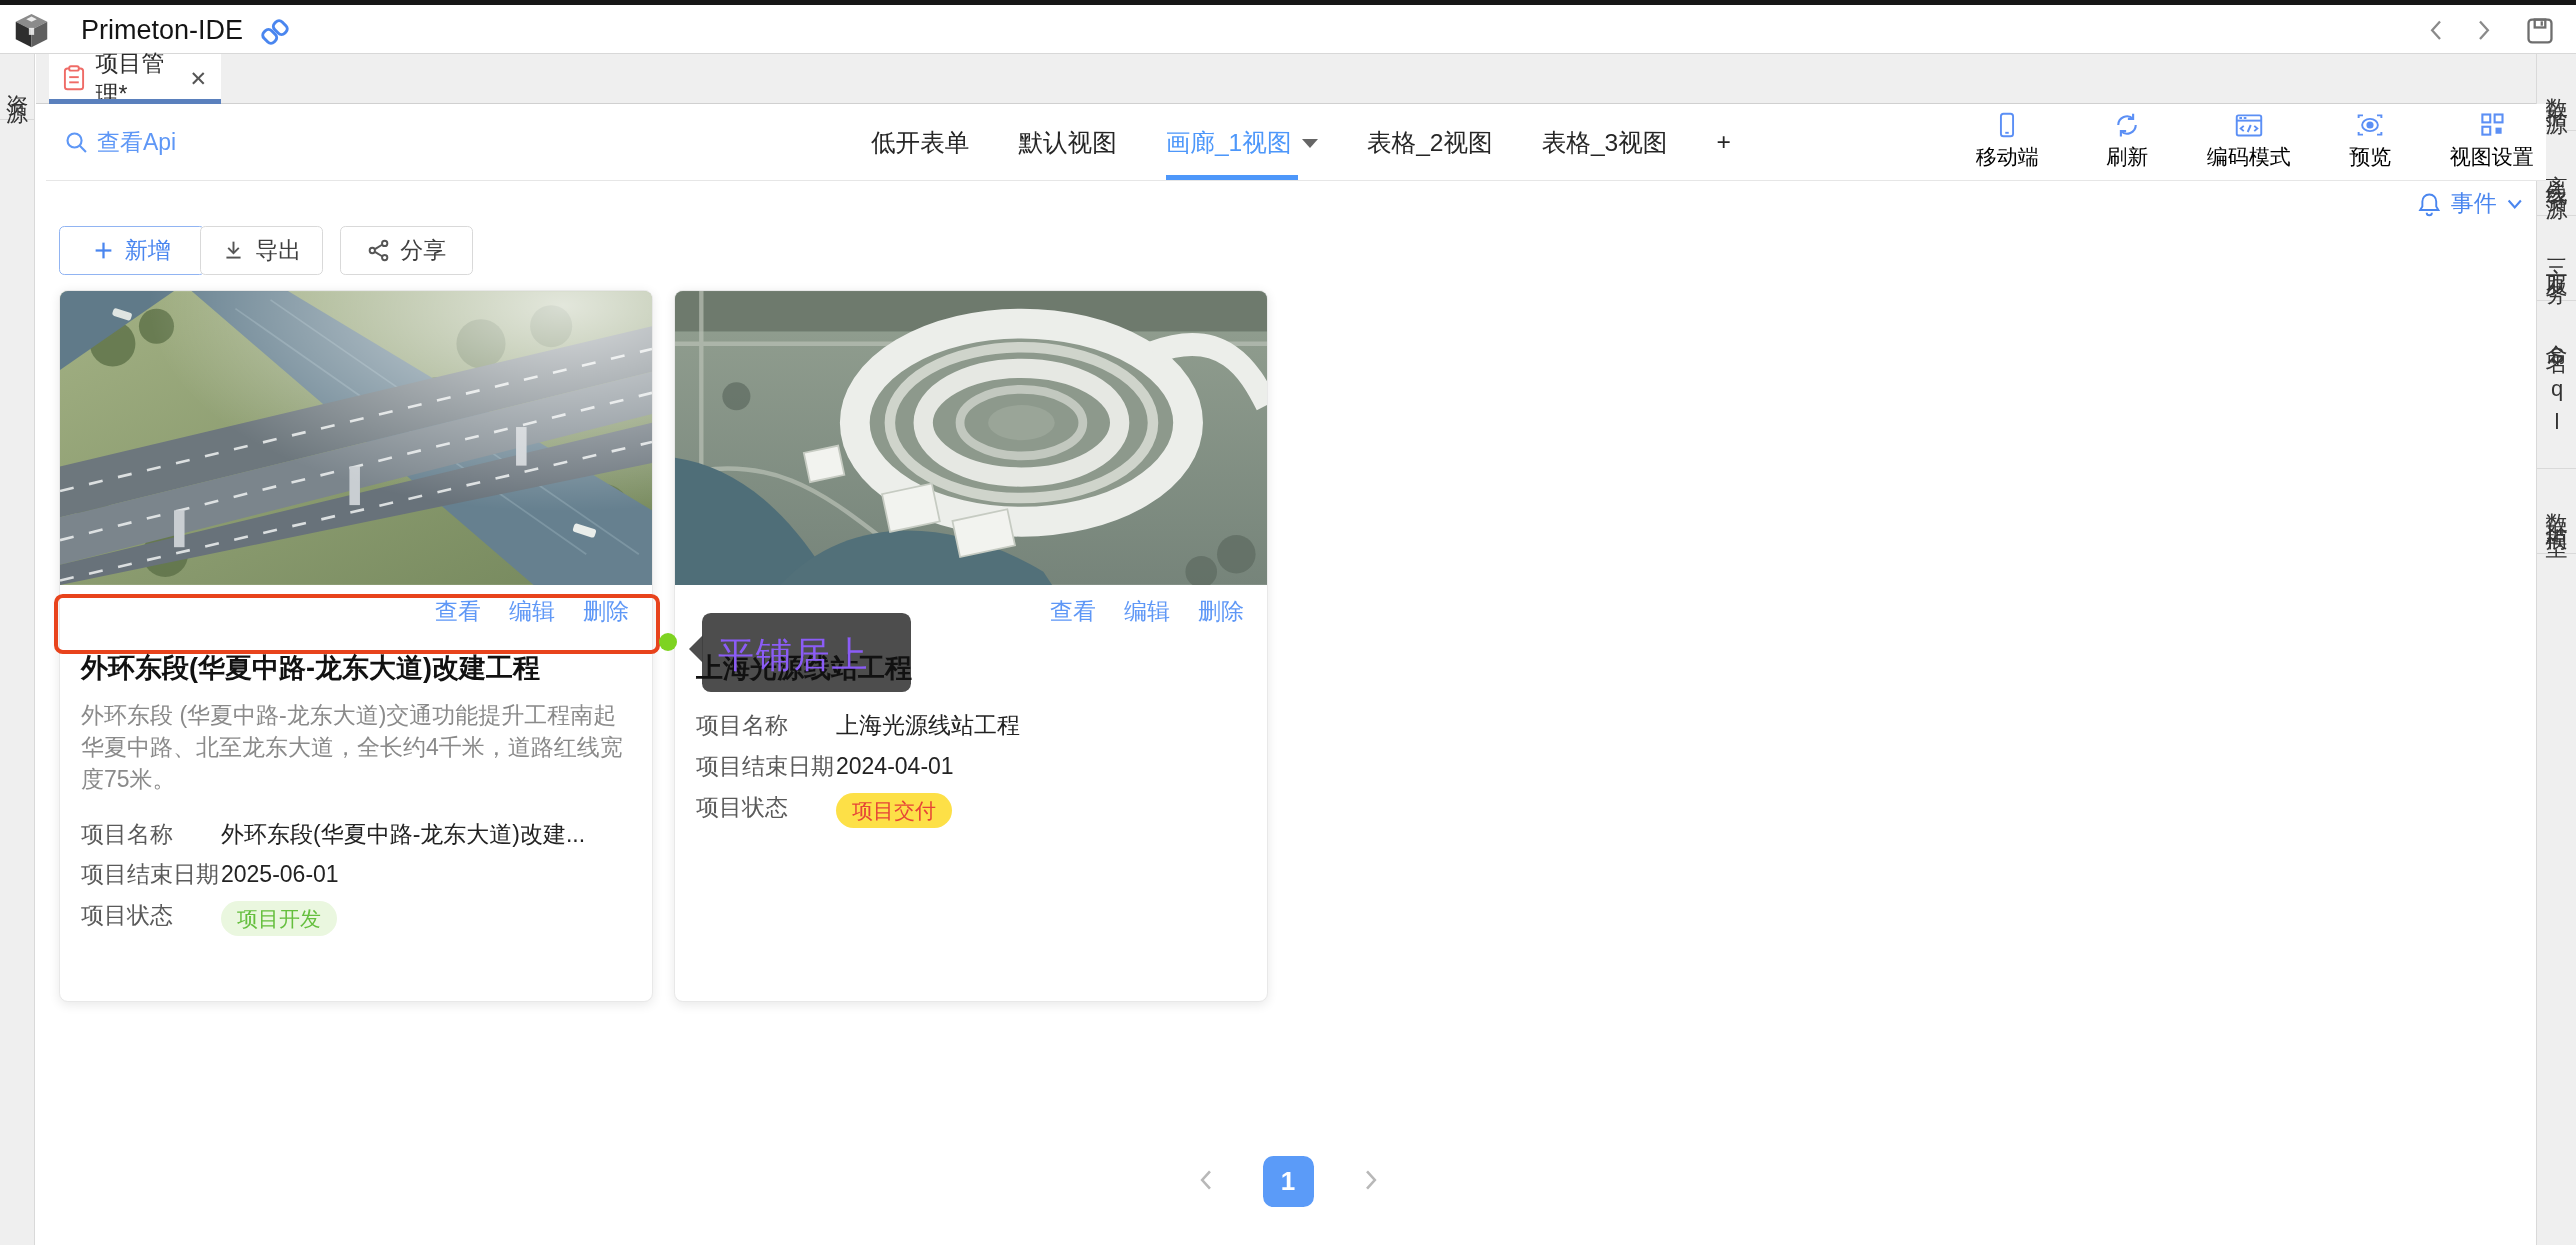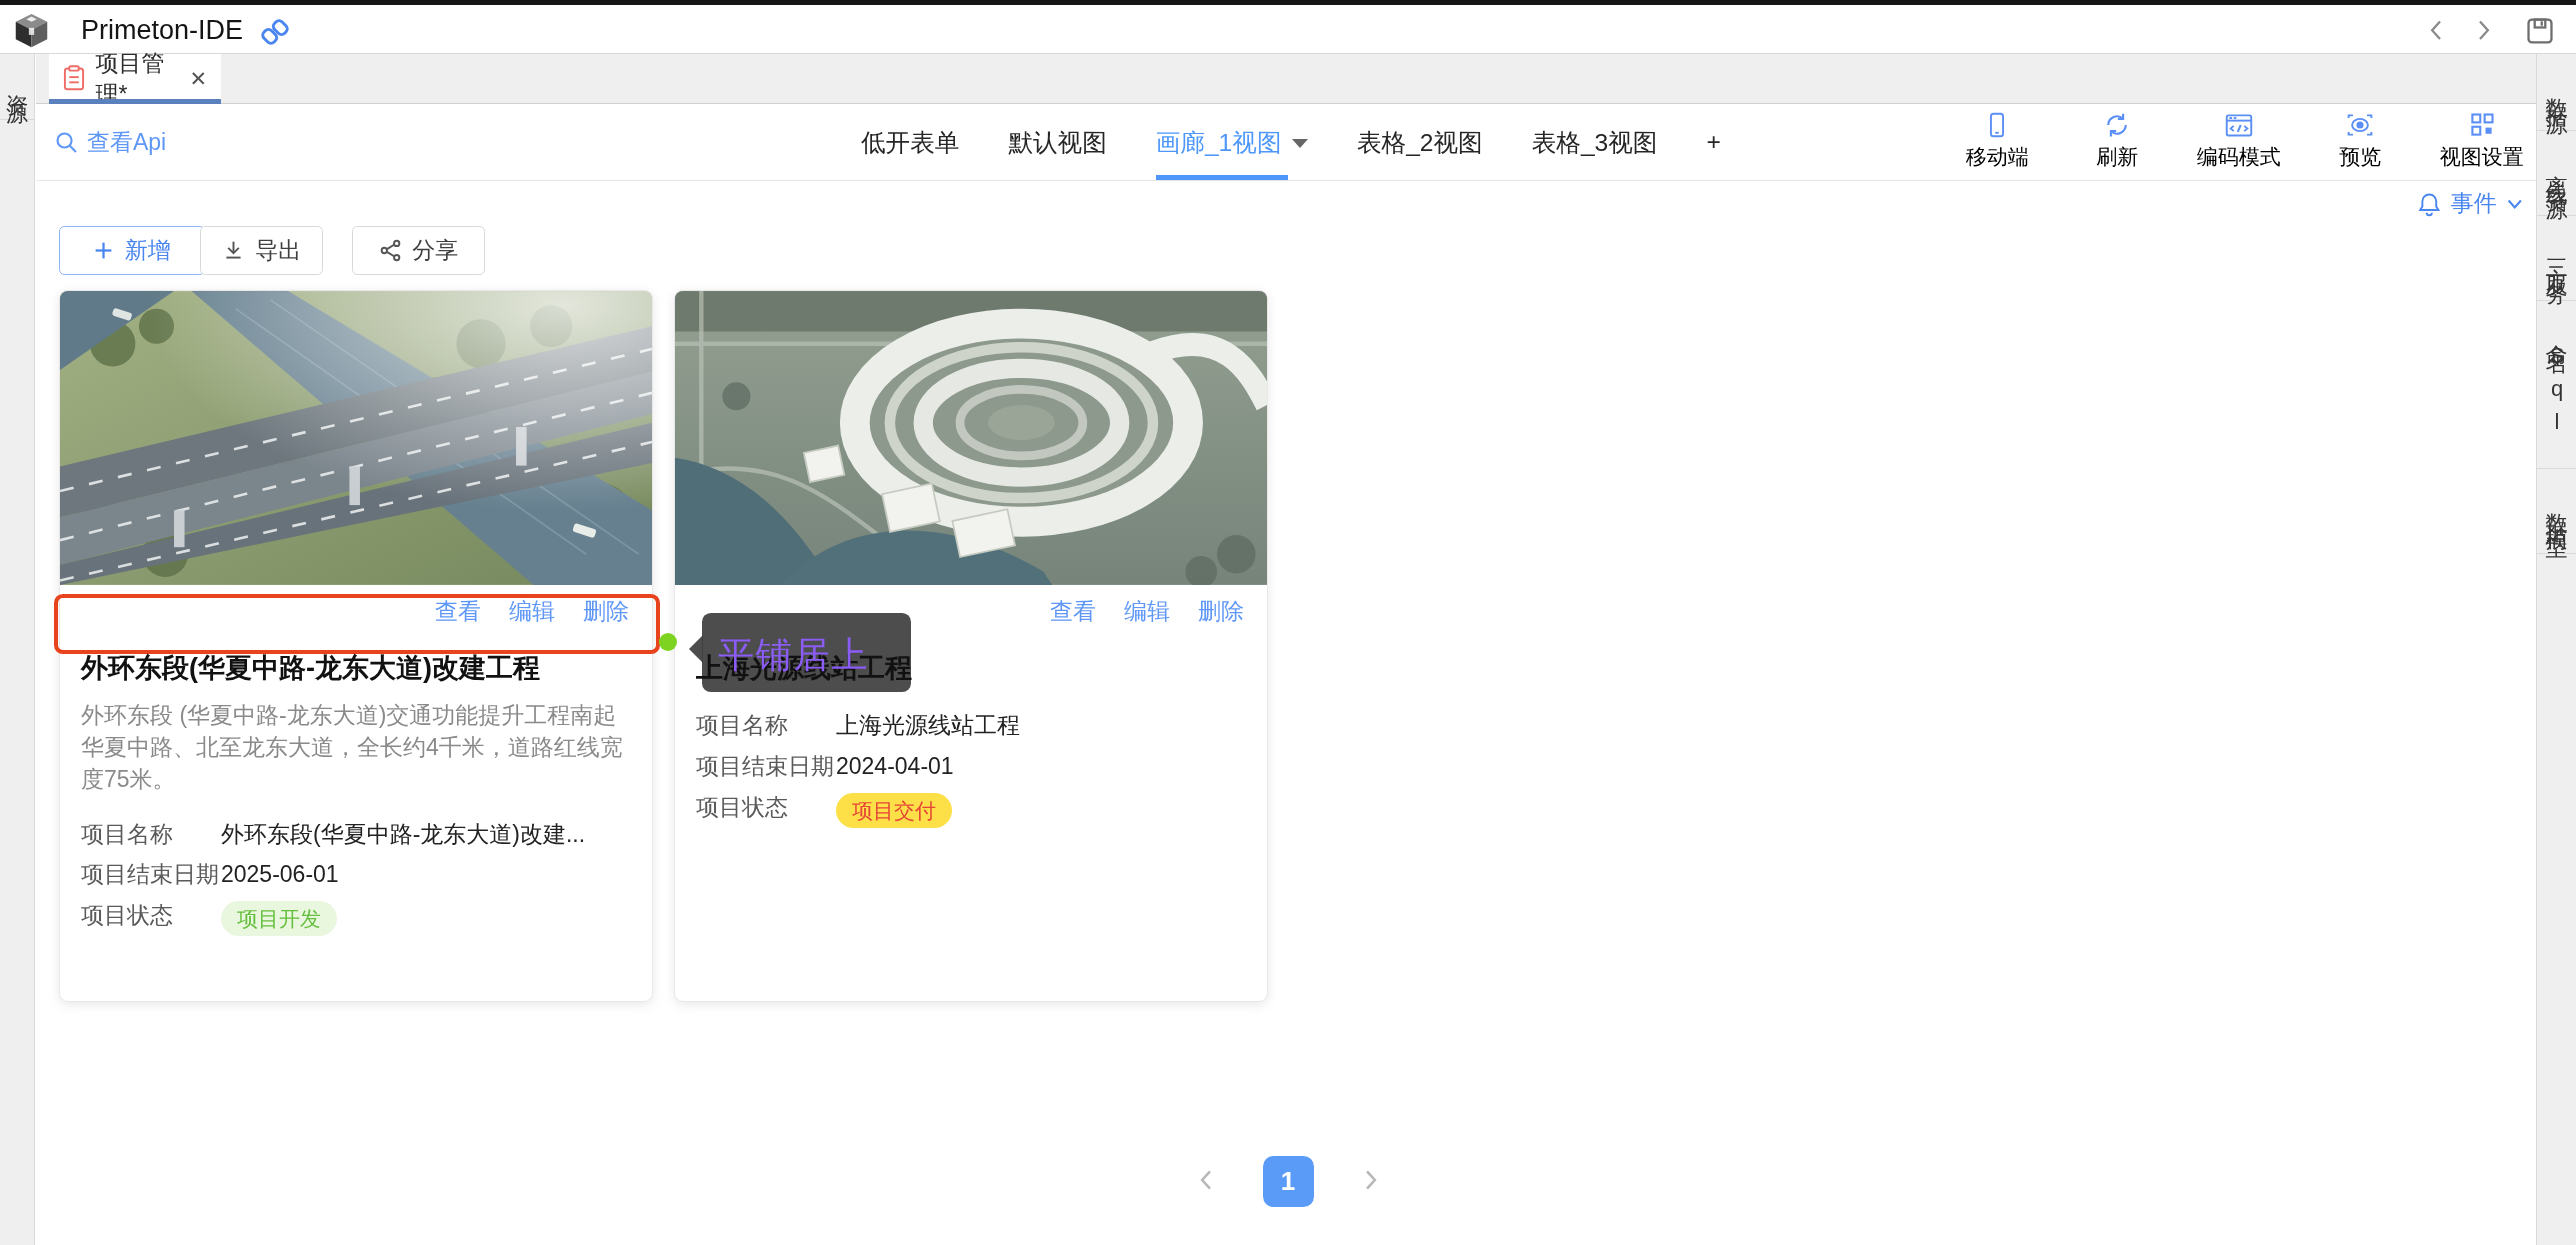--- a/index.html
+++ b/index.html
@@ -21,41 +21,41 @@
   .vtext { writing-mode:vertical-rl; text-orientation:upright; font-size:22px; color:#333; letter-spacing:8px; line-height:1; }
 
   
   #tabbar { position:absolute; left:36px; top:54px; width:2500px; height:50px; background:#efefef; border-bottom:0.9px solid #d0d0d0; }
   #file-tab { position:absolute; left:13px; top:0; width:172px; height:50px; background:#fff; display:flex; align-items:center; gap:10.5px; padding:0 14px; cursor:pointer; }
   #file-tab .tab-underline { position:absolute; left:0; bottom:0; width:100%; height:5.3px; background:#5a80bd; }
   #file-tab .tab-label { font-size:23px; color:#2b2b2b; }
   #file-tab .tab-close { font-size:21px; color:#555; margin-left:3.5px; }
 
   
-  #toolbar { position:absolute; left:36px; top:104px; width:2500px; height:77px; background:#fff; border-bottom:0.9px solid #e6e6e6; }
+  #toolbar { position:absolute; left:46px; top:104px; width:2500px; height:77px; background:#fff; border-bottom:0.9px solid #e6e6e6; }
   #search-box { position:absolute; left:17.5px; top:23px; display:flex; align-items:center; gap:8.8px; cursor:text; }
   #search-box span { font-size:23px; color:#5e97f6; }
   #view-tabs { position:absolute; left:825px; top:0; height:76px; display:flex; align-items:center; gap:49px; }
   .view-tab { font-size:24.6px; color:#262626; cursor:pointer; position:relative; display:flex; align-items:center; gap:10.5px; height:100%; }
   .view-tab.active { color:#4d97fa; }
   .view-tab.active .active-underline { position:absolute; left:0; bottom:0; width:132px; height:5.3px; background:#4d97fa; }
   .caret-down { width:0; height:0; border-left:8px solid transparent; border-right:8px solid transparent; border-top:9.7px solid #666; margin-top:3.5px; }
   #tool-actions { position:absolute; right:12.3px; top:7px; display:flex; gap:39px; }
   .tool-btn { display:flex; flex-direction:column; align-items:center; gap:3.5px; color:#000000; cursor:pointer; min-width:81px; }
   .tool-btn .tlabel { font-size:21px; }
 
   
   #event-row { position:absolute; right:53px; top:188px; display:flex; align-items:center; gap:8.8px; color:#4a86ef; cursor:pointer; }
   #event-row span { font-size:23px; }
 
   
   .btn { position:absolute; top:226px; height:49px; border-radius:5.3px; background:#fff; display:flex; align-items:center; justify-content:center; gap:10.5px; font-size:23px; cursor:pointer; }
   #btn-add { left:59px; width:146px; border:0.9px solid #91b4f2; color:#4a86ef; }
   #btn-export { left:200px; width:123px; border:0.9px solid #d9d9d9; color:#3f3f3f; }
-  #btn-share { left:352px; width:133px; border:0.9px solid #d9d9d9; color:#3f3f3f; }
+  #btn-share { left:340px; width:133px; border:0.9px solid #d9d9d9; color:#3f3f3f; }
 
   
   .card { position:absolute; top:290px; width:594px; height:712px; background:#fff; border:0.9px solid #e8e8e8; border-radius:8.8px; box-shadow:0 2.6px 10.5px rgba(0,0,0,.09); }
   #card-0 { left:59px; } #card-1 { left:674px; }
   .card-img { width:592px; height:294px; border-radius:8px 8px 0 0; overflow:hidden; }
   .card-img svg { display:block; }
   .card-actions { height:53px; display:flex; align-items:center; justify-content:flex-end; gap:28px; padding-right:23px; }
   .card-actions a { font-size:23px; color:#5e97f6; text-decoration:none; cursor:pointer; }
   .card-body { padding:0 21px; }
   .card-title { margin-top:12.3px; font-size:27px; font-weight:bold; color:#111; position:relative; z-index:5; white-space:nowrap; }

